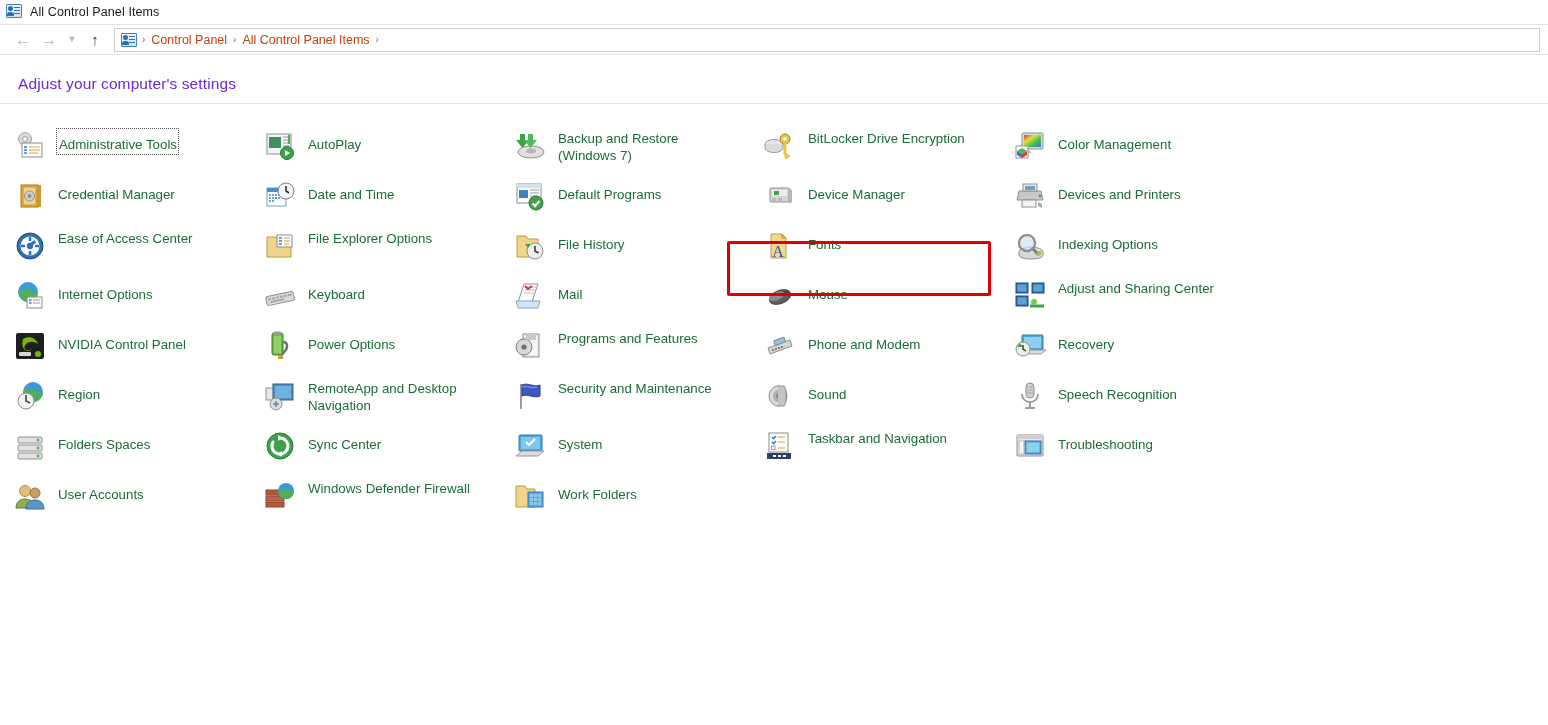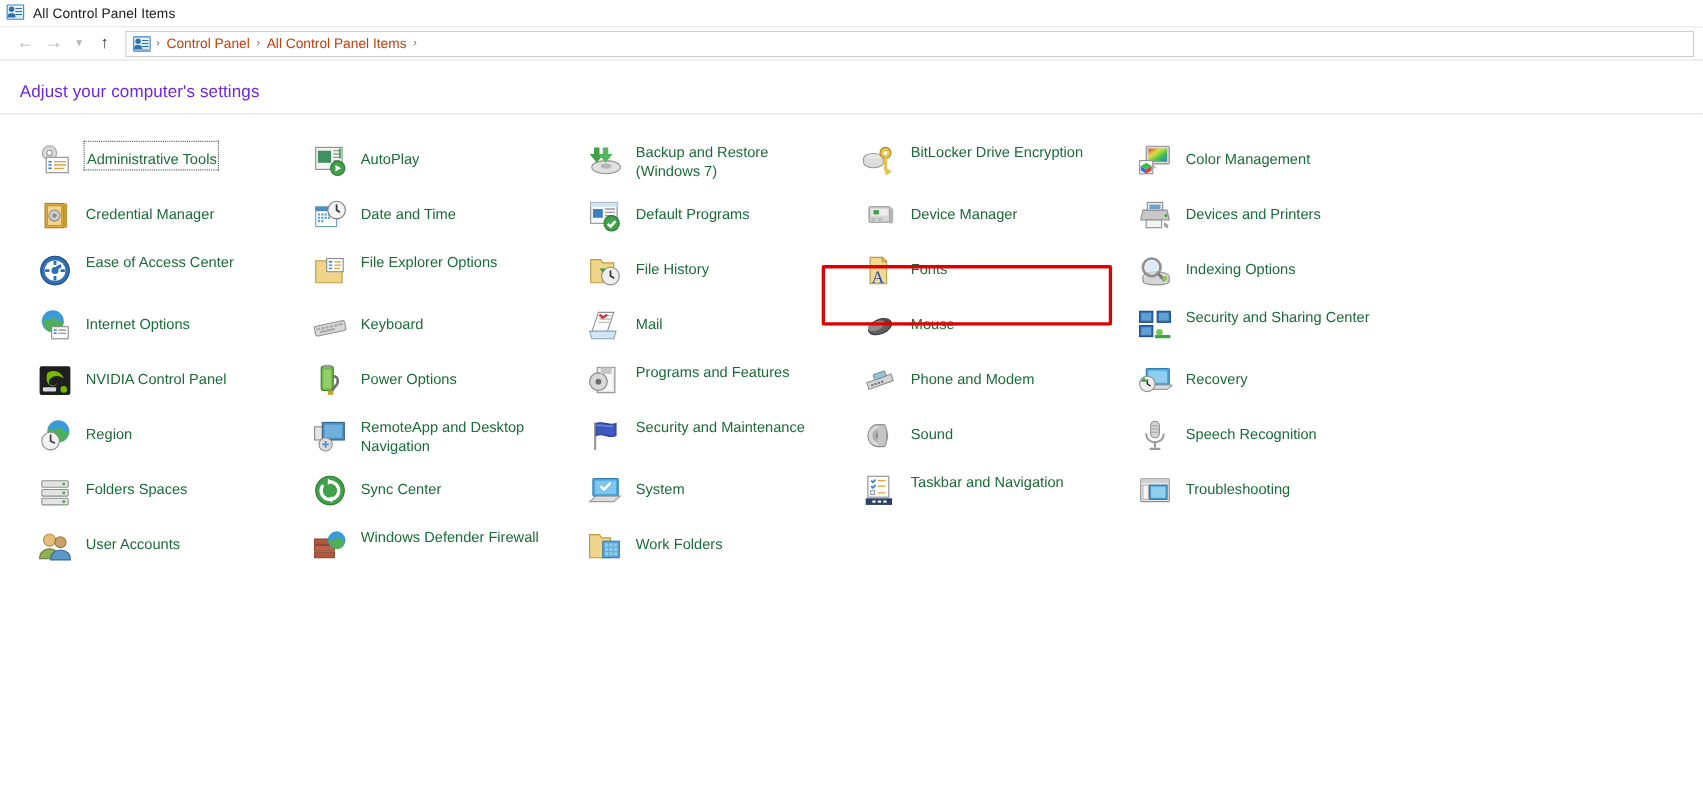--- a/index.html
+++ b/index.html
@@ -142,21 +142,20 @@
   .heading {
     font-size: 15.5px;
     color: #6d28d9;
     letter-spacing: 0.1px;
   }
 
   
   .grid {
     position: relative;
     padding: 22px 0 0 0;
-    margin-left: 20px;
   }
   .col-row {
     display: flex;
   }
   .column {
     width: 250px;
     flex: 0 0 250px;
   }
   .column.first { margin-left: 14px; }
   .column.wide  { width: 285px; flex: 0 0 285px; }
@@ -707,21 +706,21 @@
               <rect x="2" y="3" width="12" height="10" fill="#2f6fb5" stroke="#1d4a7d"></rect>
               <rect x="3.5" y="4.5" width="9" height="7" fill="#5f9fd4"></rect>
               <rect x="18" y="3" width="12" height="10" fill="#2f6fb5" stroke="#1d4a7d"></rect>
               <rect x="19.5" y="4.5" width="9" height="7" fill="#5f9fd4"></rect>
               <rect x="2" y="16" width="12" height="10" fill="#2f6fb5" stroke="#1d4a7d"></rect>
               <rect x="3.5" y="17.5" width="9" height="7" fill="#5f9fd4"></rect>
               <path d="M16 26h14" stroke="#3fa24a" stroke-width="3"></path>
               <circle cx="20" cy="22" r="3" fill="#6fc94f"></circle>
             </svg>
           </span>
-          <span class="lbl">Security and Sharing Center</span>
+          <span class="lbl">Adjust and Sharing Center</span>
         </div>
         <div class="item">
           <span class="ico">
             <svg width="32" height="32" viewBox="0 0 32 32">
               <rect x="8" y="5" width="21" height="15" rx="1" fill="#4fa6dd" stroke="#2f7cab"></rect>
               <rect x="10" y="7" width="17" height="11" fill="#8fd0f0"></rect>
               <path d="M5 24l5-4h22l-5 4z" fill="#dcdcdc" stroke="#9b9b9b"></path>
               <circle cx="9" cy="19" r="7" fill="#eee" stroke="#8f8f8f"></circle>
               <path d="M9 15v4l3 2" stroke="#3a3a3a" stroke-width="1.5" fill="none"></path>
               <path d="M3 17l3-4 3 4z" fill="#3fa24a"></path>

